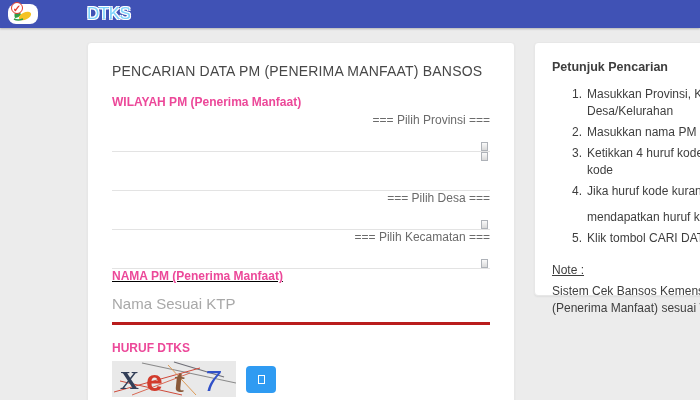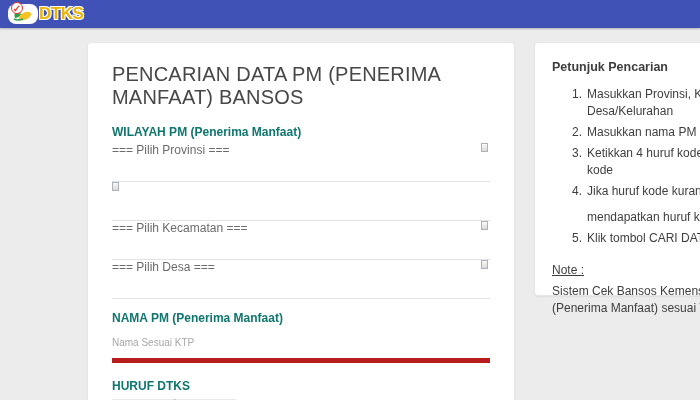--- a/index.html
+++ b/index.html
@@ -15,53 +15,53 @@
     background:#4052b5;box-shadow:0 1px 2px rgba(0,0,0,.25);
     display:flex;align-items:center;padding-left:8px;box-sizing:border-box;
     z-index:5;
   }
   .logo{display:flex;align-items:center;gap:1px;position:relative;}
   .logo-emblem{
     width:30px;height:20px;background:#fff;border-radius:8px;
     display:flex;align-items:center;justify-content:center;
   }
   .logo-text{
-    font-size:17px;font-weight:700;color:#eab308;letter-spacing:-0.5px;
+    font-size:17px;font-weight:400;color:#7dd3fc;letter-spacing:-0.5px;
     text-shadow:-1px -1px 0 #fff,1px -1px 0 #fff,-1px 1px 0 #fff,1px 1px 0 #fff;
-    position:relative;line-height:20px;
+    position:relative;line-height:20px;margin-left:48px;
   }
   .logo-check{
     position:absolute;left:3px;top:-2px;width:12px;height:12px;border-radius:50%;
     background:#fff;color:#e2392b;font-size:10px;font-weight:bold;line-height:12px;
     text-align:center;border:1px solid #e2392b;box-sizing:border-box;
   }
   
   .card{
     position:absolute;background:#fff;border:1px solid #e7e7e7;border-radius:4px;
     box-shadow:0 1px 2px rgba(0,0,0,.06);box-sizing:border-box;
   }
   .card-form{left:87px;top:42px;width:428px;height:520px;padding:20px 24px;}
   .card-help{left:534px;top:42px;width:346px;height:254px;padding:17px 17px;}
   
-  .form-title{font-size:20px;color:#474747;font-weight:400;margin:0 0 16px 0;letter-spacing:.2px;}
-  .field-label{font-size:12px;font-weight:bold;color:#0f766e;margin:0 0 4px 0;}
+  .form-title{font-size:14px;color:#474747;font-weight:400;margin:0 0 16px 0;letter-spacing:.2px;}
+  .field-label{font-size:12px;font-weight:bold;color:#ec4899;margin:0 0 4px 0;}
   .select-row{
-    height:38px;display:flex;align-items:flex-start;justify-content:space-between;
-    border-bottom:1px solid #e3e3e3;cursor:pointer;
+    height:38px;display:flex;align-items:flex-end;justify-content:space-between;
+    border-bottom:1px solid #e3e3e3;cursor:pointer;flex-direction:column;
   }
   .select-value{font-size:12px;color:#6b6b6b;}
   .tofu{
     width:7px;height:9px;display:inline-block;box-sizing:border-box;
     border:1px solid #aeb2b8;background:linear-gradient(#fafafa,#d9d9d9);
     margin-right:2px;
   }
-  .text-row{margin-top:12px;}
+  .text-row{text-decoration:underline;}
   .text-input{
-    width:100%;border:none;border-bottom:5px solid #b91c1c;outline:none;
-    font-size:10px;color:#3b82f6;padding:8px 0 10px 0;background:transparent;
+    width:100%;border:none;border-bottom:3px solid #b91c1c;outline:none;
+    font-size:15px;color:#3b82f6;padding:8px 0 10px 0;background:transparent;
     font-family:"Liberation Sans", sans-serif;box-sizing:border-box;
   }
   .text-input::placeholder{color:#a8a8a8;opacity:1;}
   .section-gap{margin-top:16px;}
   .captcha-row{display:flex;align-items:center;gap:10px;margin-top:6px;}
   .captcha-box{width:124px;height:36px;display:block;}
   .captcha-refresh{
     width:30px;height:27px;border:none;border-radius:4px;background:#2f9bf2;
     display:flex;align-items:center;justify-content:center;cursor:pointer;
   }
@@ -104,25 +104,25 @@
   <div class="field-label">WILAYAH PM (Penerima Manfaat)</div>
 
   <div class="select-row">
     <span class="select-value">=== Pilih Provinsi ===</span>
     <span class="tofu"></span>
   </div>
   <div class="select-row">
     <span class="tofu"></span>
   </div>
   <div class="select-row">
-    <span class="select-value">=== Pilih Kecamatan ===</span>
+    <span class="select-value">=== Pilih Desa ===</span>
     <span class="tofu"></span>
   </div>
   <div class="select-row">
-    <span class="select-value">=== Pilih Desa ===</span>
+    <span class="select-value">=== Pilih Kecamatan ===</span>
     <span class="tofu"></span>
   </div>
 
   <div class="text-row">
     <div class="field-label">NAMA PM (Penerima Manfaat)</div>
     <input class="text-input" type="text" placeholder="Nama Sesuai KTP" style="">
   </div>
 
   <div class="section-gap">
     <div class="field-label">HURUF DTKS</div>

